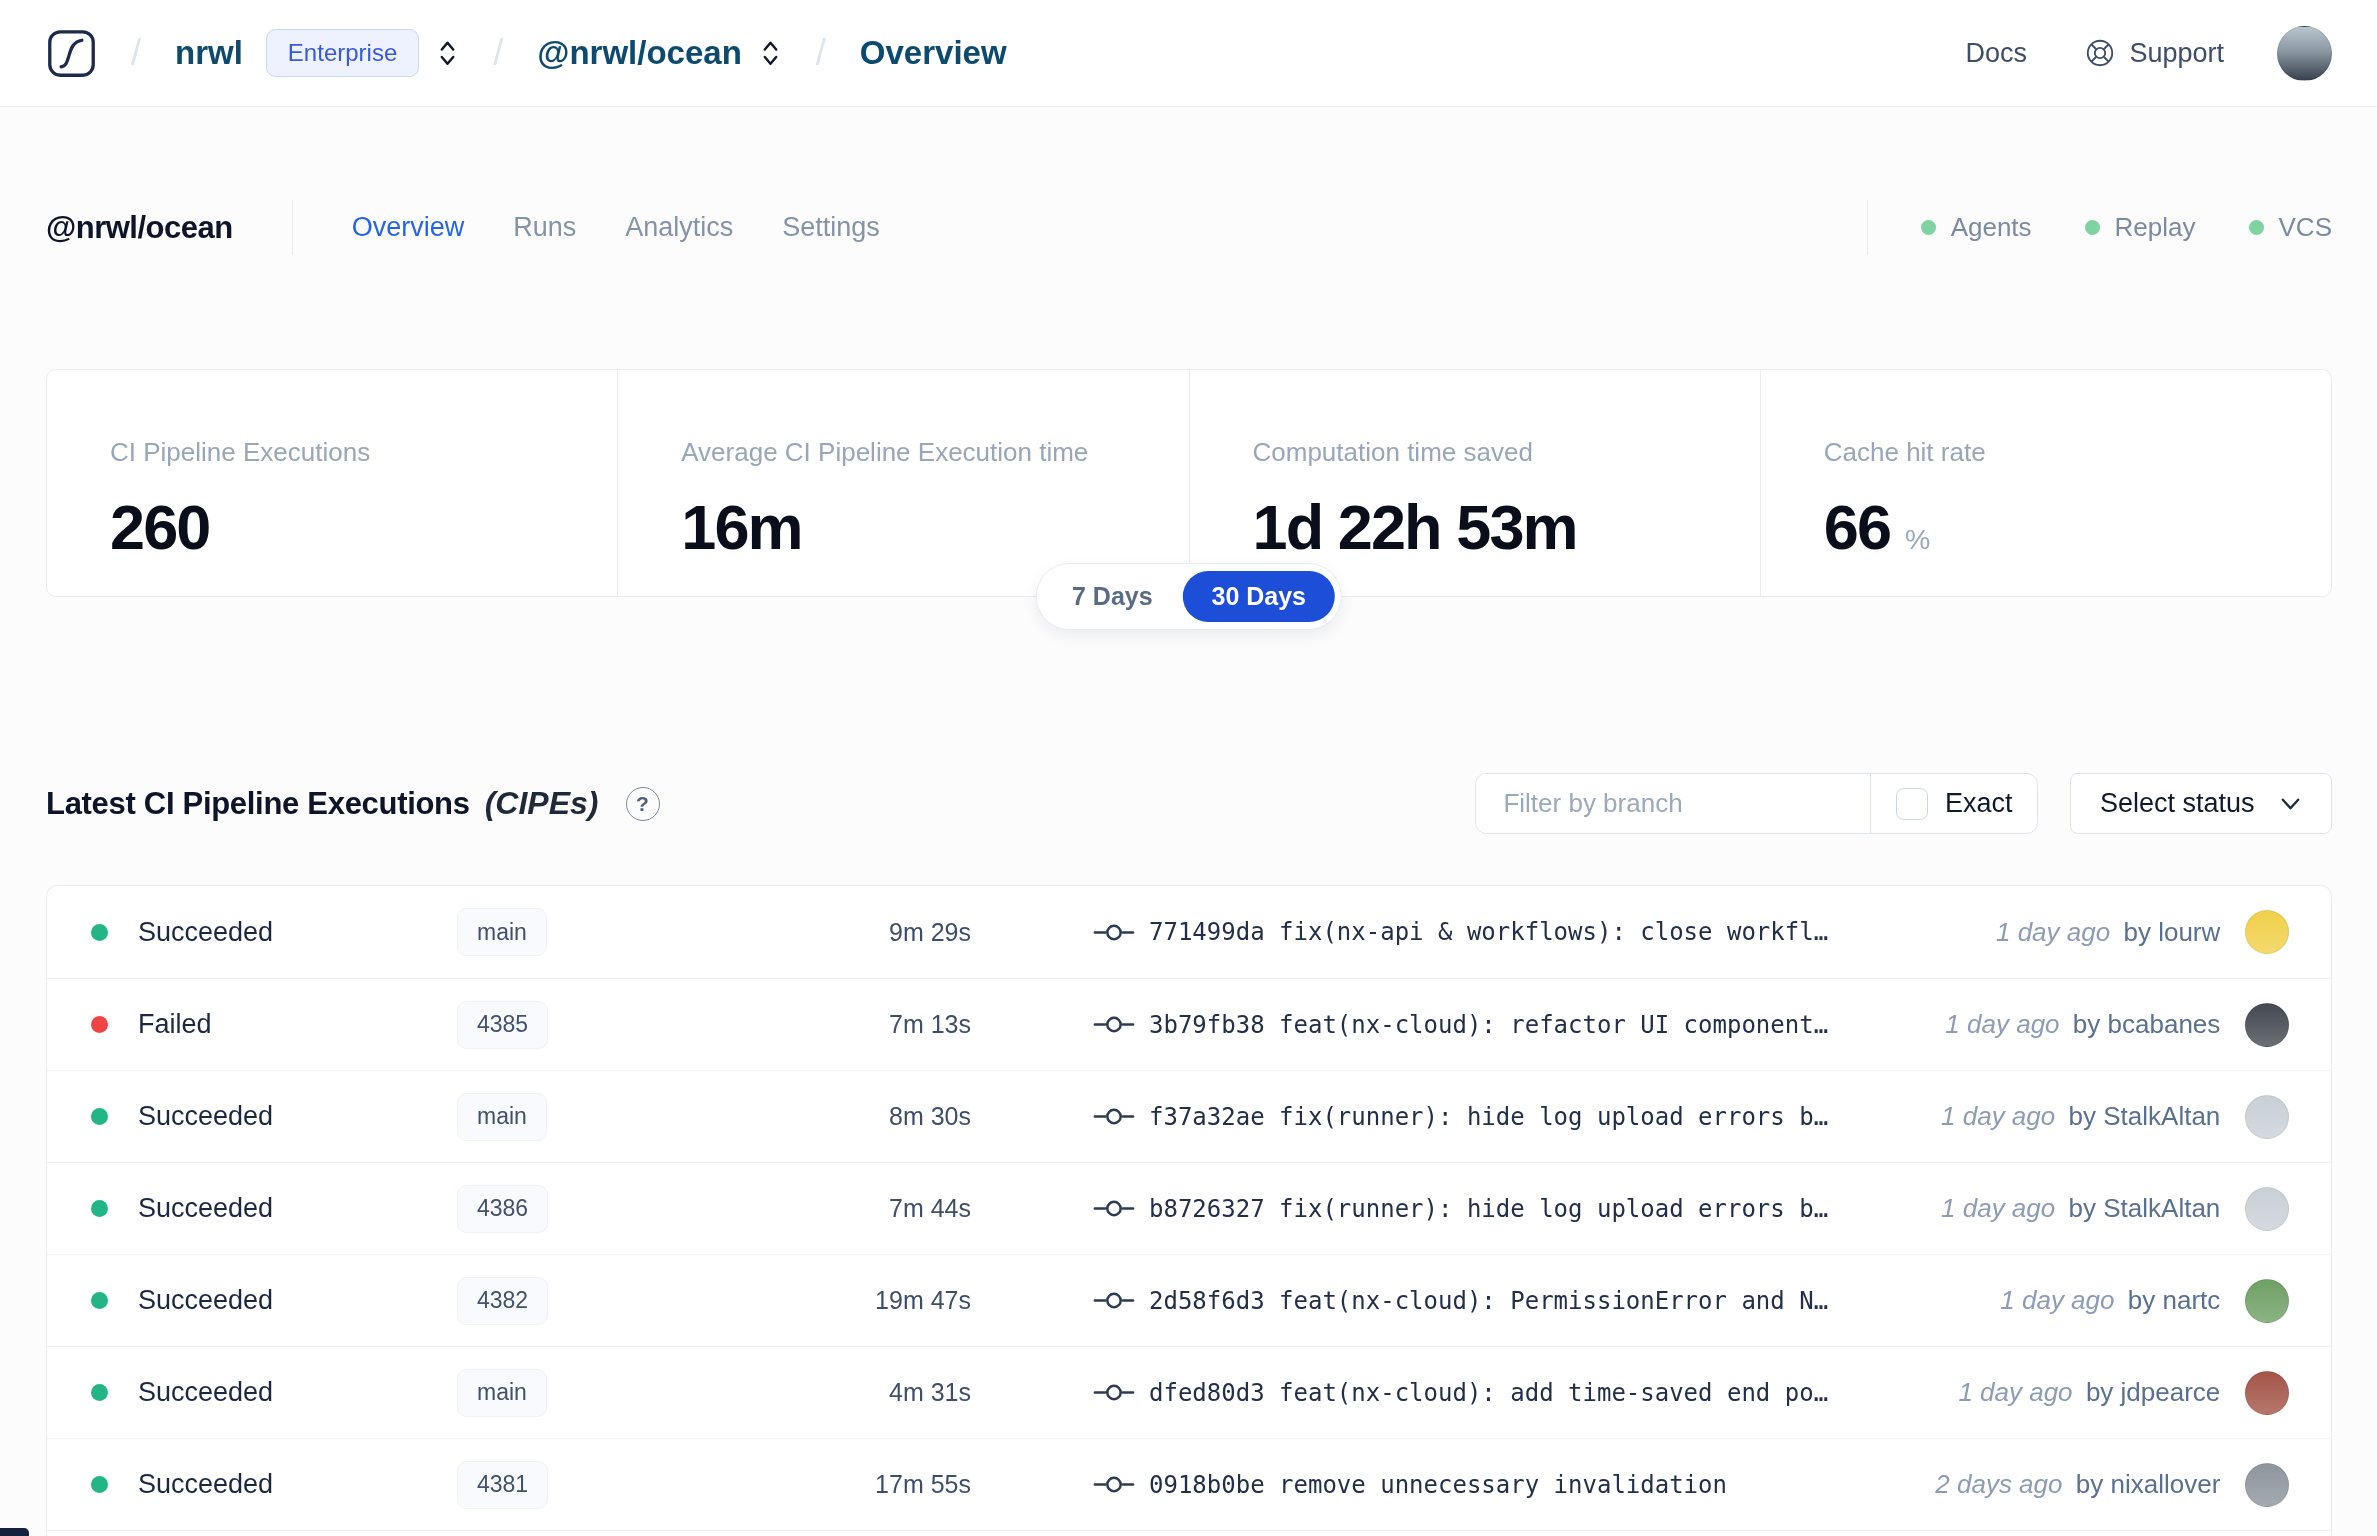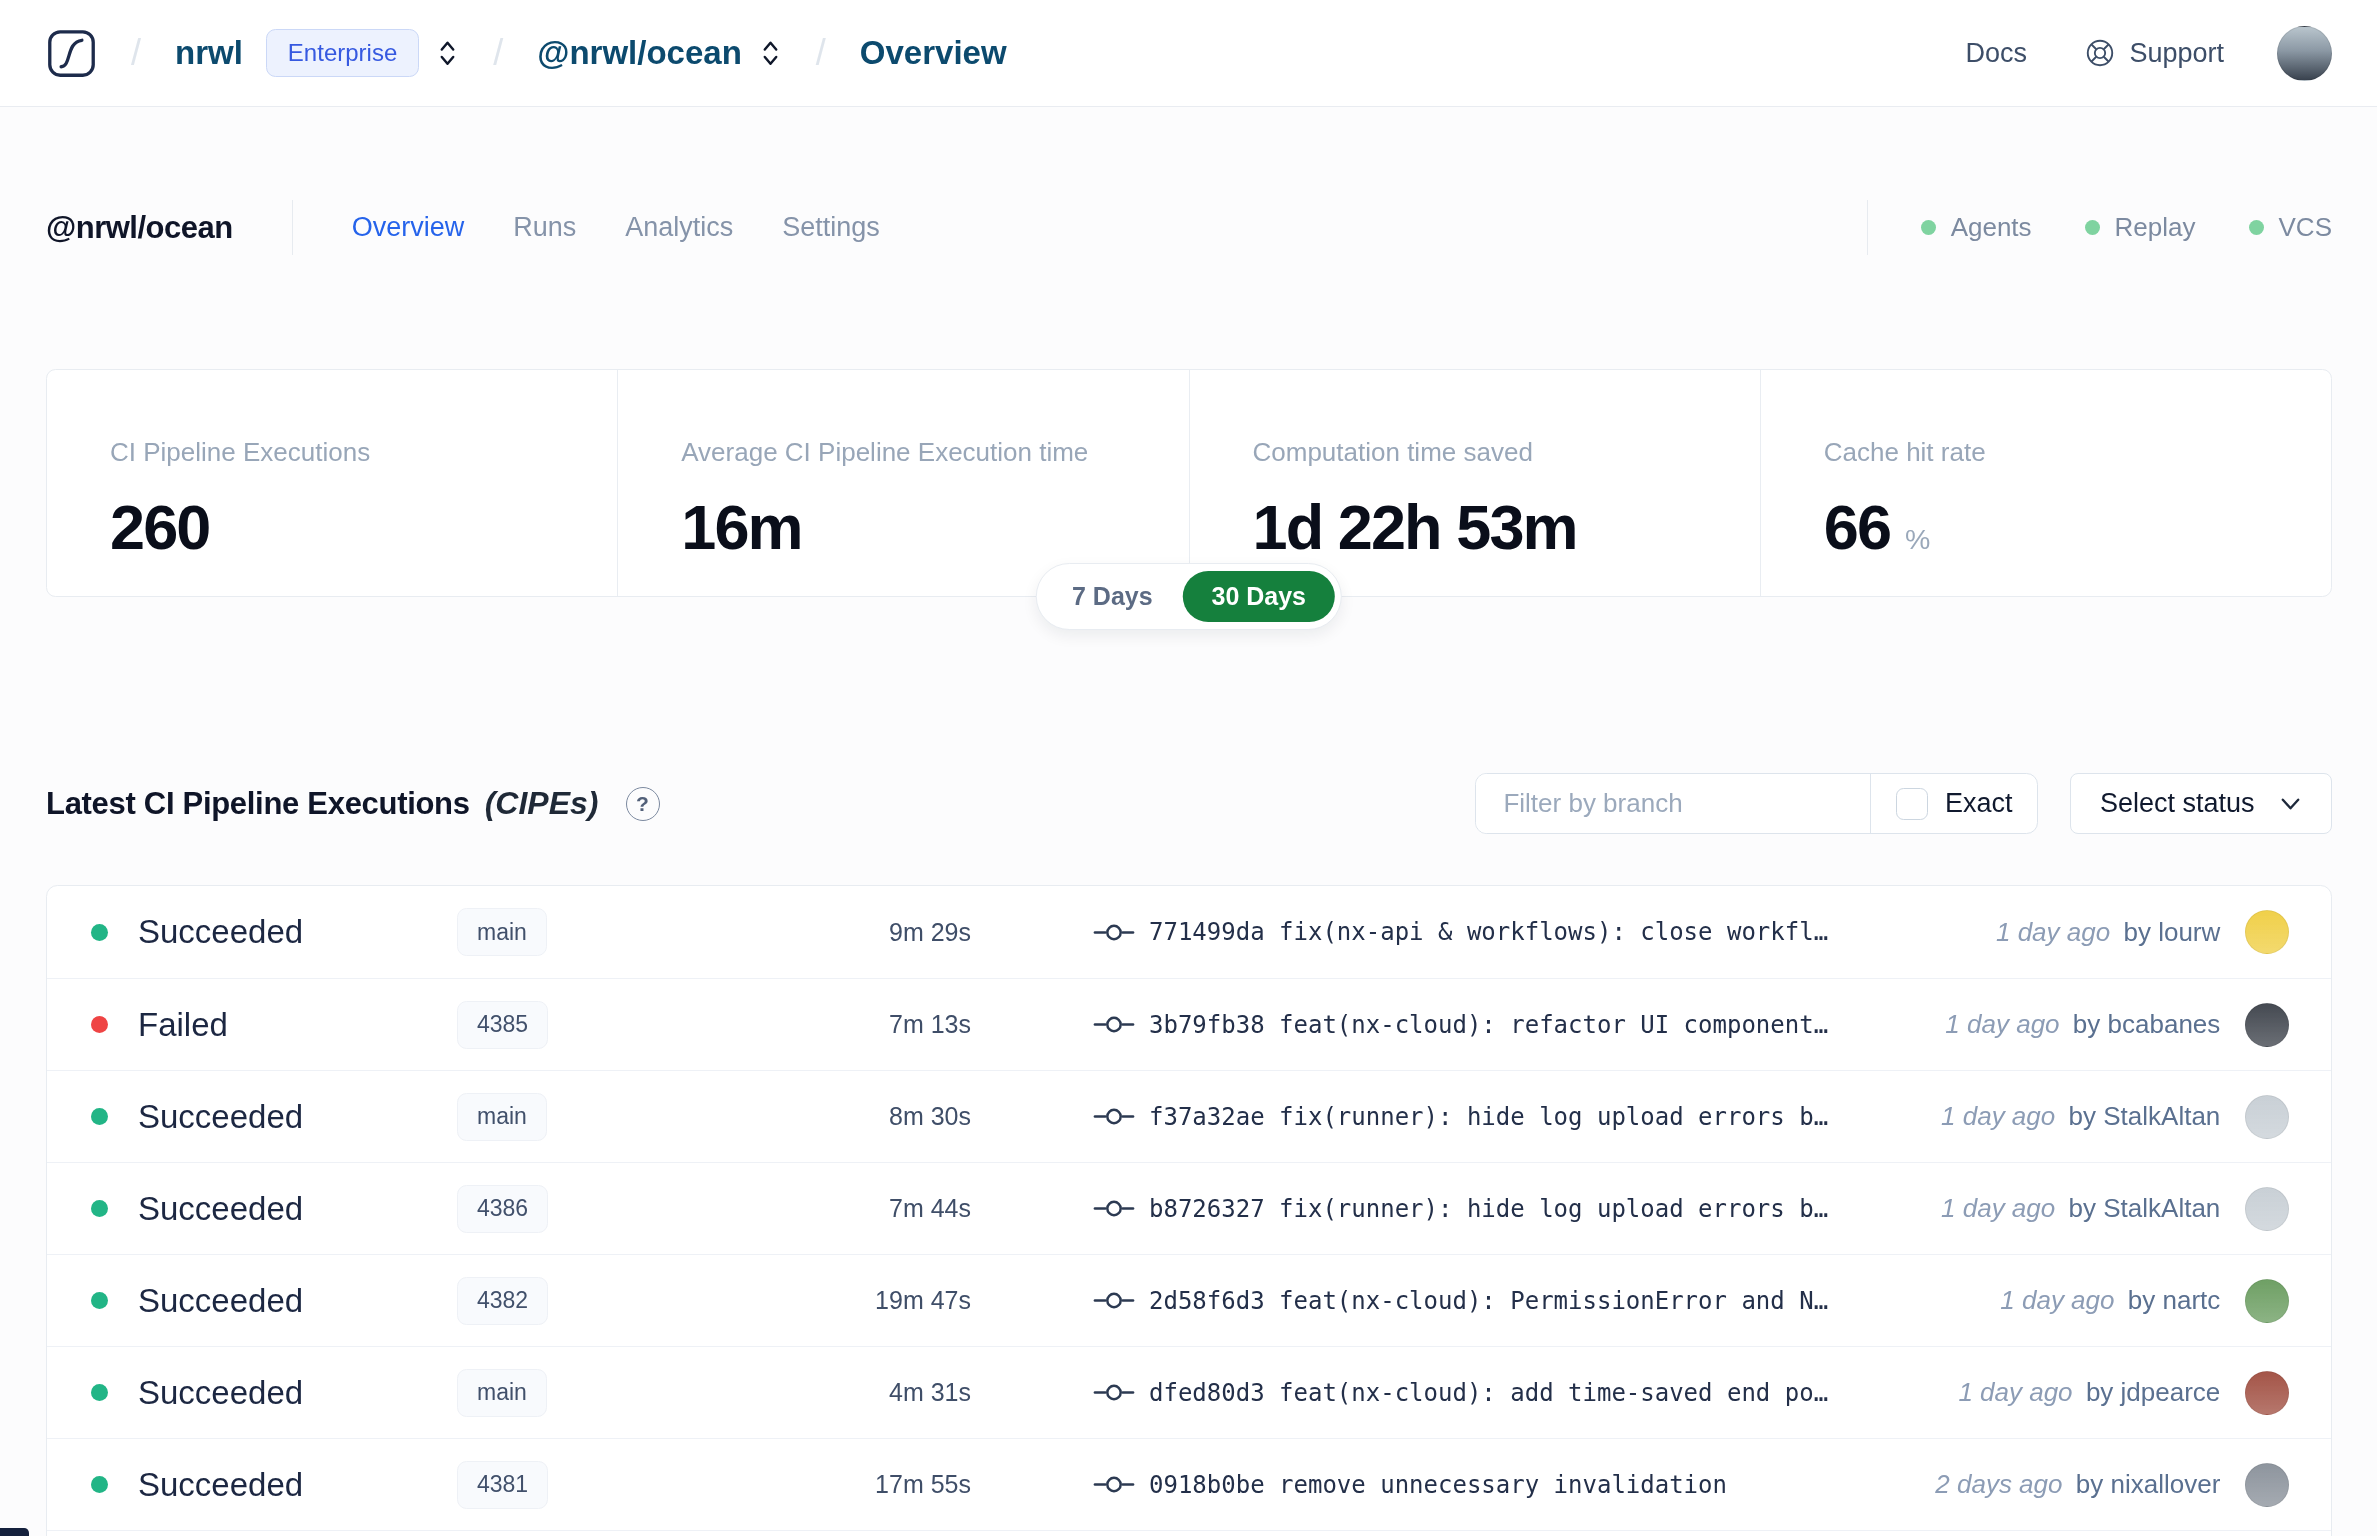--- a/index.html
+++ b/index.html
@@ -52,21 +52,21 @@
   .stat-card + .stat-card { border-left:1px solid #e9edf2; }
   .stat-label { font-size:26px; font-weight:500; color:#98a6b8; margin-bottom:23px; }
   .stat-value { font-size:63px; font-weight:700; color:#0a0e1a; letter-spacing:-1.9px; display:flex; align-items:baseline; gap:15px; }
   .stat-suffix { font-size:28.5px; font-weight:500; color:#9aa8ba; letter-spacing:0; }
   .range-toggle {
     position:absolute; left:50%; bottom:-34px; transform:translateX(-50%);
     background:#fff; border:1.9px solid #e8ecf1; border-radius:950px; padding:6.7px;
     display:flex; gap:1.9px; box-shadow:0 5.7px 15px rgba(15,23,42,.07);align-items:flex-end;
   }
   .range-opt { padding:11.4px 28.5px; font-size:25px; font-weight:600; color:#5c6b84; border-radius:950px; cursor:pointer; white-space:nowrap; }
-  .range-opt.selected { background:#15803d; color:#fff; }
+  .range-opt.selected { background:#1d4ed8; color:#fff; }
   
   .exec-header { margin:176px 46px 0; height:61px; display:flex; align-items:center; }
   .exec-title { font-size:31px; font-weight:700; letter-spacing:-0.3px; color:#0f1528; }
   .exec-title-suffix { font-size:32px; font-weight:600; font-style:italic; color:#1f2937; margin-left:15px; }
   .help-icon {
     width:34px; height:34px; border:1.9px solid #7c8aa0; border-radius:50%;
     display:flex; align-items:center; justify-content:center;
     font-size:21px; font-weight:600; color:#526079; margin-left:27px; cursor:pointer;
   }
   .filter-group {
@@ -83,21 +83,21 @@
     height:61px; padding:0 28.5px; border:1.9px solid #dde4ec; border-radius:8px; background:#fff;
     display:flex; align-items:center; gap:23px; font-size:27px; font-weight:500; color:#10192e; cursor:pointer;
   }
   
   .table { margin:51px 46px 0; background:#fff; border:1.9px solid #e8ecf1; border-radius:11.4px; overflow:hidden; }
   .row { display:flex; align-items:center; height:92px; padding:0 42px 0 44px; cursor:pointer; }
   .row + .row { border-top:1px solid #eef1f6; }
   .table::after { content:""; display:block; height:57px; border-top:1px solid #eef1f6; }
   .col-status { display:flex; align-items:center; gap:30px; width:366px; flex-shrink:0; }
   .sdot { width:17px; height:17px; border-radius:50%; }
-  .slabel { font-size:33px; font-weight:500; color:#1c2742; }
+  .slabel { font-size:27px; font-weight:500; color:#1c2742; }
   .col-branch { width:314px; flex-shrink:0; }
   .badge { display:inline-block; padding:9.5px 19px; background:#f8fafd; border:1.9px solid #eef1f6; border-radius:9.5px; font-size:23px; color:#41506b; }
   .col-duration { width:200px; flex-shrink:0; text-align:right; font-size:25px; color:#3f4e68; }
   .col-commit { display:flex; align-items:center; gap:14px; margin-left:122px; min-width:0; }
   .commit-text { font-family:"DejaVu Sans Mono", monospace; font-size:24px; color:#232f49; white-space:nowrap; }
   .col-attr { margin-left:auto; display:flex; align-items:center; gap:13.3px; white-space:nowrap; }
   .ago { font-size:26px; font-style:italic; color:#8c9cb5; }
   .author { font-size:26px; color:#5a7090; margin-right:11.4px; }
   .row-avatar { width:44px; height:44px; border-radius:50%; border:1px solid rgba(0,0,0,.06); flex-shrink:0; }
   

